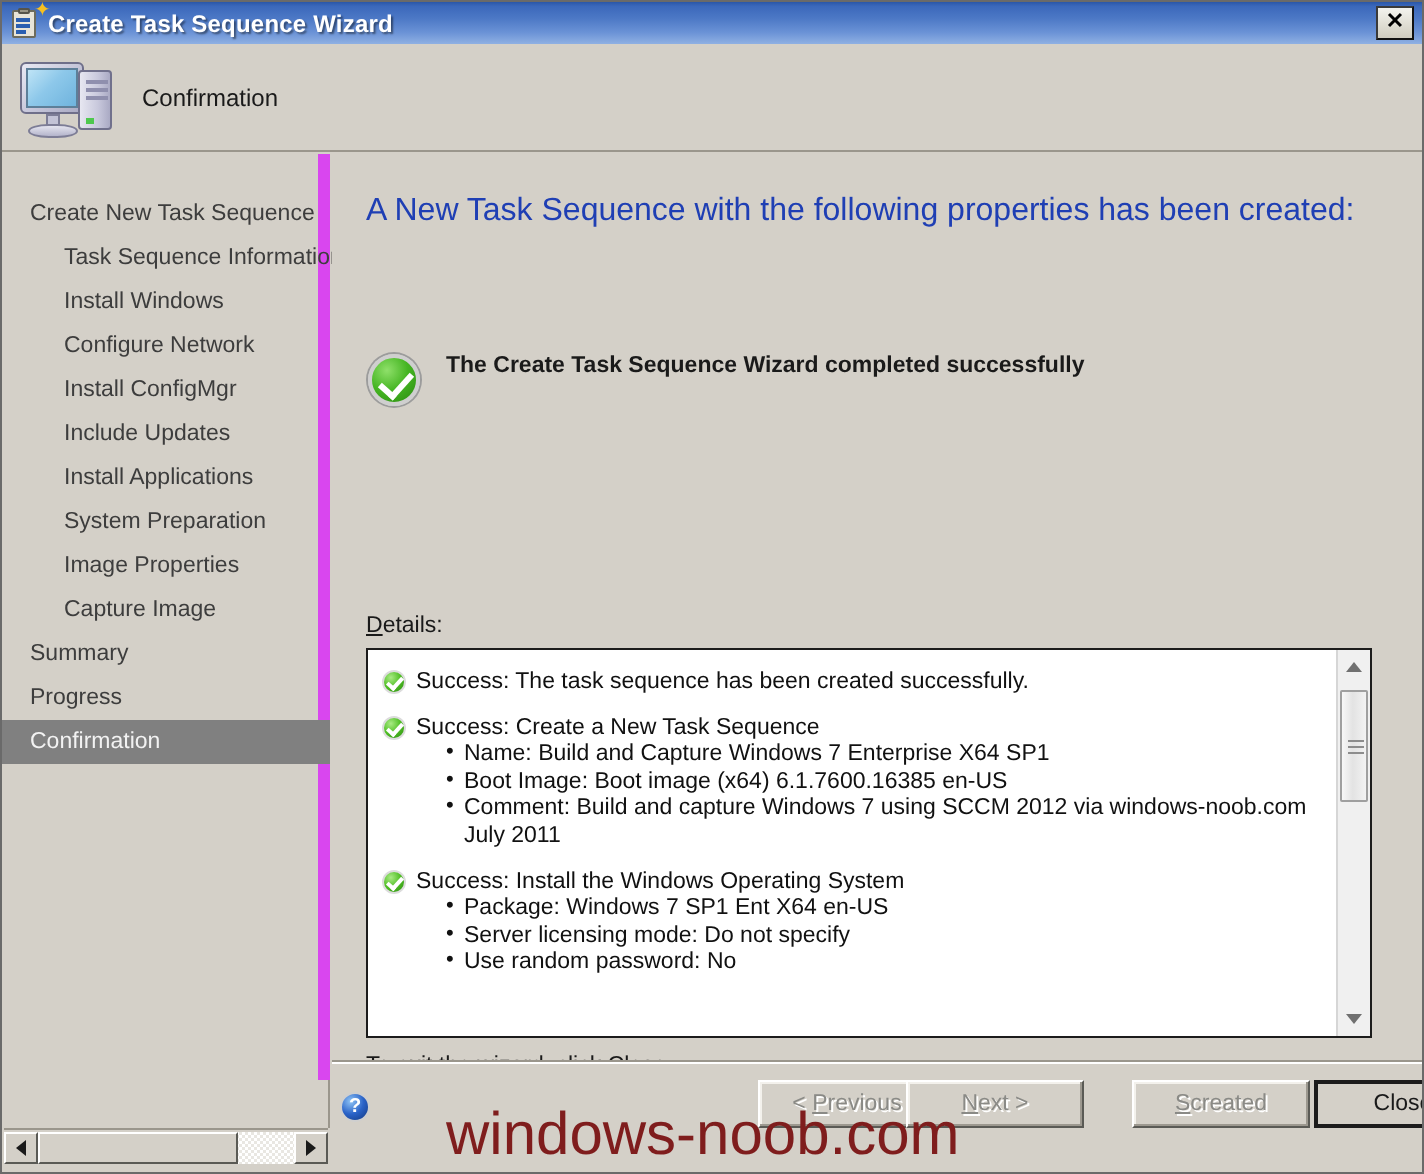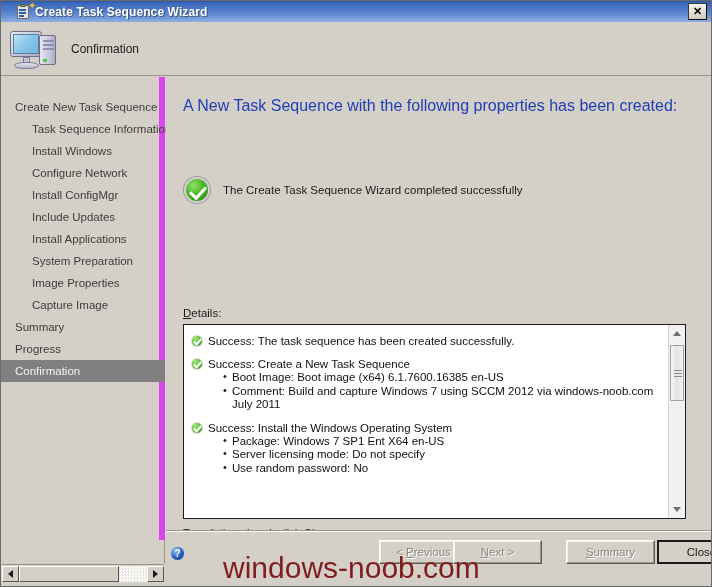--- a/index.html
+++ b/index.html
@@ -20,21 +20,21 @@
     overflow: hidden;
   }
 
   
   .titlebar {
     position: absolute; top: 0; left: 0;
     width: 710px; height: 21px;
     background: linear-gradient(to bottom,
         #2a57a8 0%, #3b68bb 10%, #4d79c6 40%, #6a92d6 72%, #8fb0e3 100%);
     display: flex; align-items: center;
-    padding: 0 2px 0 14px;
+    padding: 0 2px 0 3px;
   }
   .tb-icon {
     width: 16px; height: 16px;
     position: relative; flex: none;
     margin-right: 4px;
   }
   .tb-icon .clip {
     position: absolute; left: 2px; top: 1px;
     width: 12px; height: 14px;
     background: #e8e4d8;
@@ -174,21 +174,21 @@
     background: #d4d0c8;
   }
   .page-title {
     position: absolute; left: 17px; top: 20px;
     font-size: 16px;
     color: #1f3fb4;
     white-space: nowrap;
   }
   .success-row {
     position: absolute; left: 18px; top: 100px;
-    display: flex; align-items: center;
+    display: flex; align-items: flex-start; font-weight: bold;
   }
   .big-check {
     width: 26px; height: 26px; flex: none;
     border-radius: 50%;
     background: radial-gradient(circle at 34% 28%, #8fe06a 0%, #45b522 48%, #2b8a12 100%);
     border: 2px solid #cfcfcf;
     box-shadow: 0 0 0 1px #9c9c9c;
     position: relative;
     margin-right: 13px;
   }
@@ -471,20 +471,21 @@
                 <span class="sm-check"></span>
                 <span>Success: The task sequence has been created successfully.</span>
               </div>
             </div>
             <div class="entry">
               <div class="entry-head">
                 <span class="sm-check"></span>
                 <span>Success: Create a New Task Sequence</span>
               </div>
               <ul class="bullets">
+                <li>Name: Build and Capture Windows 7 Enterprise X64 SP1</li>
                 <li>Boot Image: Boot image (x64) 6.1.7600.16385 en-US</li>
                 <li>Comment: Build and capture Windows 7 using SCCM 2012 via windows-noob.com July 2011</li>
               </ul>
             </div>
             <div class="entry">
               <div class="entry-head">
                 <span class="sm-check"></span>
                 <span>Success: Install the Windows Operating System</span>
               </div>
               <ul class="bullets">
@@ -517,21 +518,21 @@
 
   <div class="footer">
     <div class="help-icon">?</div>
     <button class="btn btn-prev disabled" disabled="">
       <span>&lt; </span><u>P</u><span>revious</span>
     </button>
     <button class="btn btn-next disabled" disabled="">
       <span></span><u>N</u><span>ext &gt;</span>
     </button>
     <button class="btn btn-summary disabled" disabled="">
-      <span></span><u>S</u><span>ummary</span>
+      <span></span><u>S</u><span>created</span>
     </button>
     <button class="btn btn-close">
       <span>Close</span>
     </button>
   </div>
 
   <div class="hscroll">
     <div class="hs-btn hs-left">
         <span class="ar"></span>
       </div>

